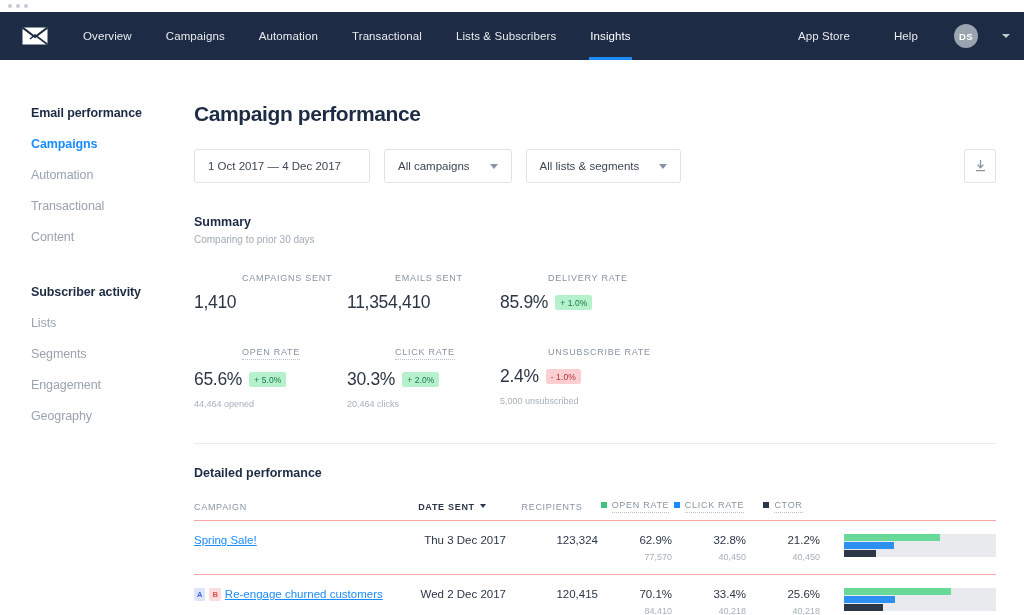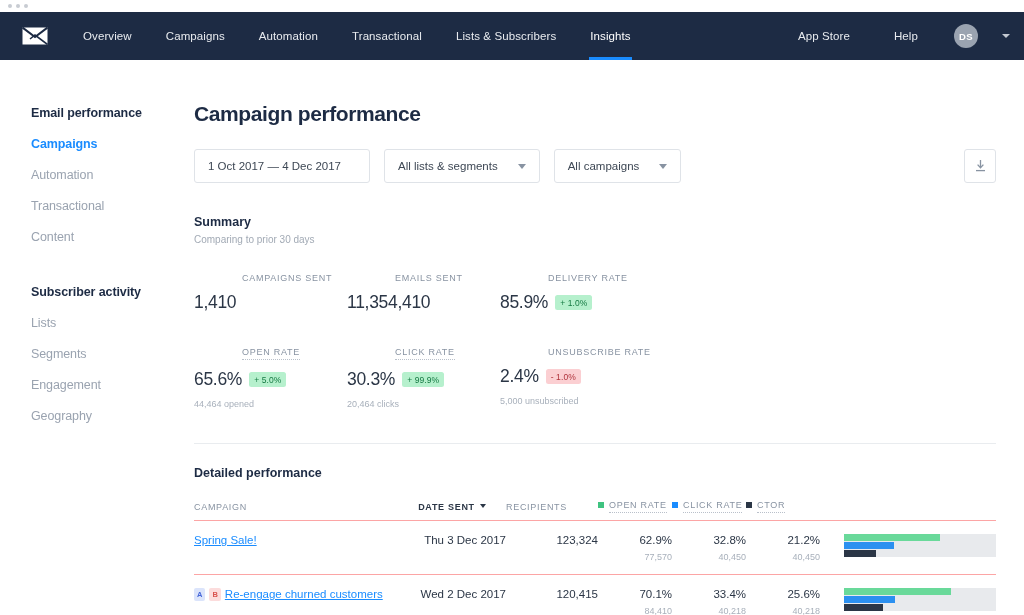--- a/index.html
+++ b/index.html
@@ -125,21 +125,21 @@
 
   .divider { height: 1px; background: #e9ecef; margin-top: 34px; }
 
   
   .detail-title {
     font-size: 12.5px; font-weight: bold; color: #1d2b44; margin: 22px 0 0 0;
   }
   table.detail { width: 100%; border-collapse: collapse; margin-top: 20px; }
   table.detail th {
     font-size: 9px; letter-spacing: .7px; color: #8893a2;
-    font-weight: normal; text-align: left; padding-bottom: 7px; white-space: nowrap;
+    font-weight: normal; text-align: center; padding-bottom: 7px; white-space: nowrap;
   }
   table.detail th.col-campaign { text-align: left; }
   table.detail th.col-date { text-align: center; color: #2b3646; font-weight: bold; }
   .th-inner { display: inline-block; }
   .th-inner.hinted { border-bottom: 1px dotted #b9c0ca; padding-bottom: 2px; }
   .legend-sq {
     display: inline-block; width: 6px; height: 6px; margin-right: 5px;
     vertical-align: 0px;
   }
   .sort-caret {
@@ -255,25 +255,25 @@
 
   <div class="content">
 
     <div class="page-title">Campaign performance</div>
 
     <div class="filterbar">
       <div class="filter-ctl daterange">
         <span>1 Oct 2017 — 4 Dec 2017</span>
       </div>
       <div class="filter-ctl select">
+        <span>All campaigns</span>
+        <span class="chev"></span>
+      </div>
+      <div class="filter-ctl select">
         <span>All lists &amp; segments</span>
-        <span class="chev"></span>
-      </div>
-      <div class="filter-ctl select">
-        <span>All campaigns</span>
         <span class="chev"></span>
       </div>
       <div class="download-btn">
         <svg width="13" height="14" viewBox="0 0 13 14">
           <path d="M6.5 1 V8.2" stroke="#8893a2" stroke-width="1.3" fill="none"></path>
           <path d="M3.6 5.6 L6.5 8.8 L9.4 5.6" stroke="#8893a2" stroke-width="1.3" fill="none"></path>
           <path d="M2 11.6 H11" stroke="#8893a2" stroke-width="1.3" fill="none"></path>
         </svg>
       </div>
     </div>
@@ -310,21 +310,21 @@
           <div class="stat-value-line">
             <span class="stat-value">65.6%</span>
             <span class="delta up">+ 5.0%</span>
           </div>
           <div class="stat-sub">44,464 opened</div>
         </div>
         <div class="stat">
           <div class="stat-label hinted">CLICK RATE</div>
           <div class="stat-value-line">
             <span class="stat-value">30.3%</span>
-            <span class="delta up">+ 99.9%</span>
+            <span class="delta up">+ 2.0%</span>
           </div>
           <div class="stat-sub">20,464 clicks</div>
         </div>
         <div class="stat">
           <div class="stat-label">UNSUBSCRIBE RATE</div>
           <div class="stat-value-line">
             <span class="stat-value">2.4%</span>
             <span class="delta down">- 1.0%</span>
           </div>
           <div class="stat-sub">5,000 unsubscribed</div>

